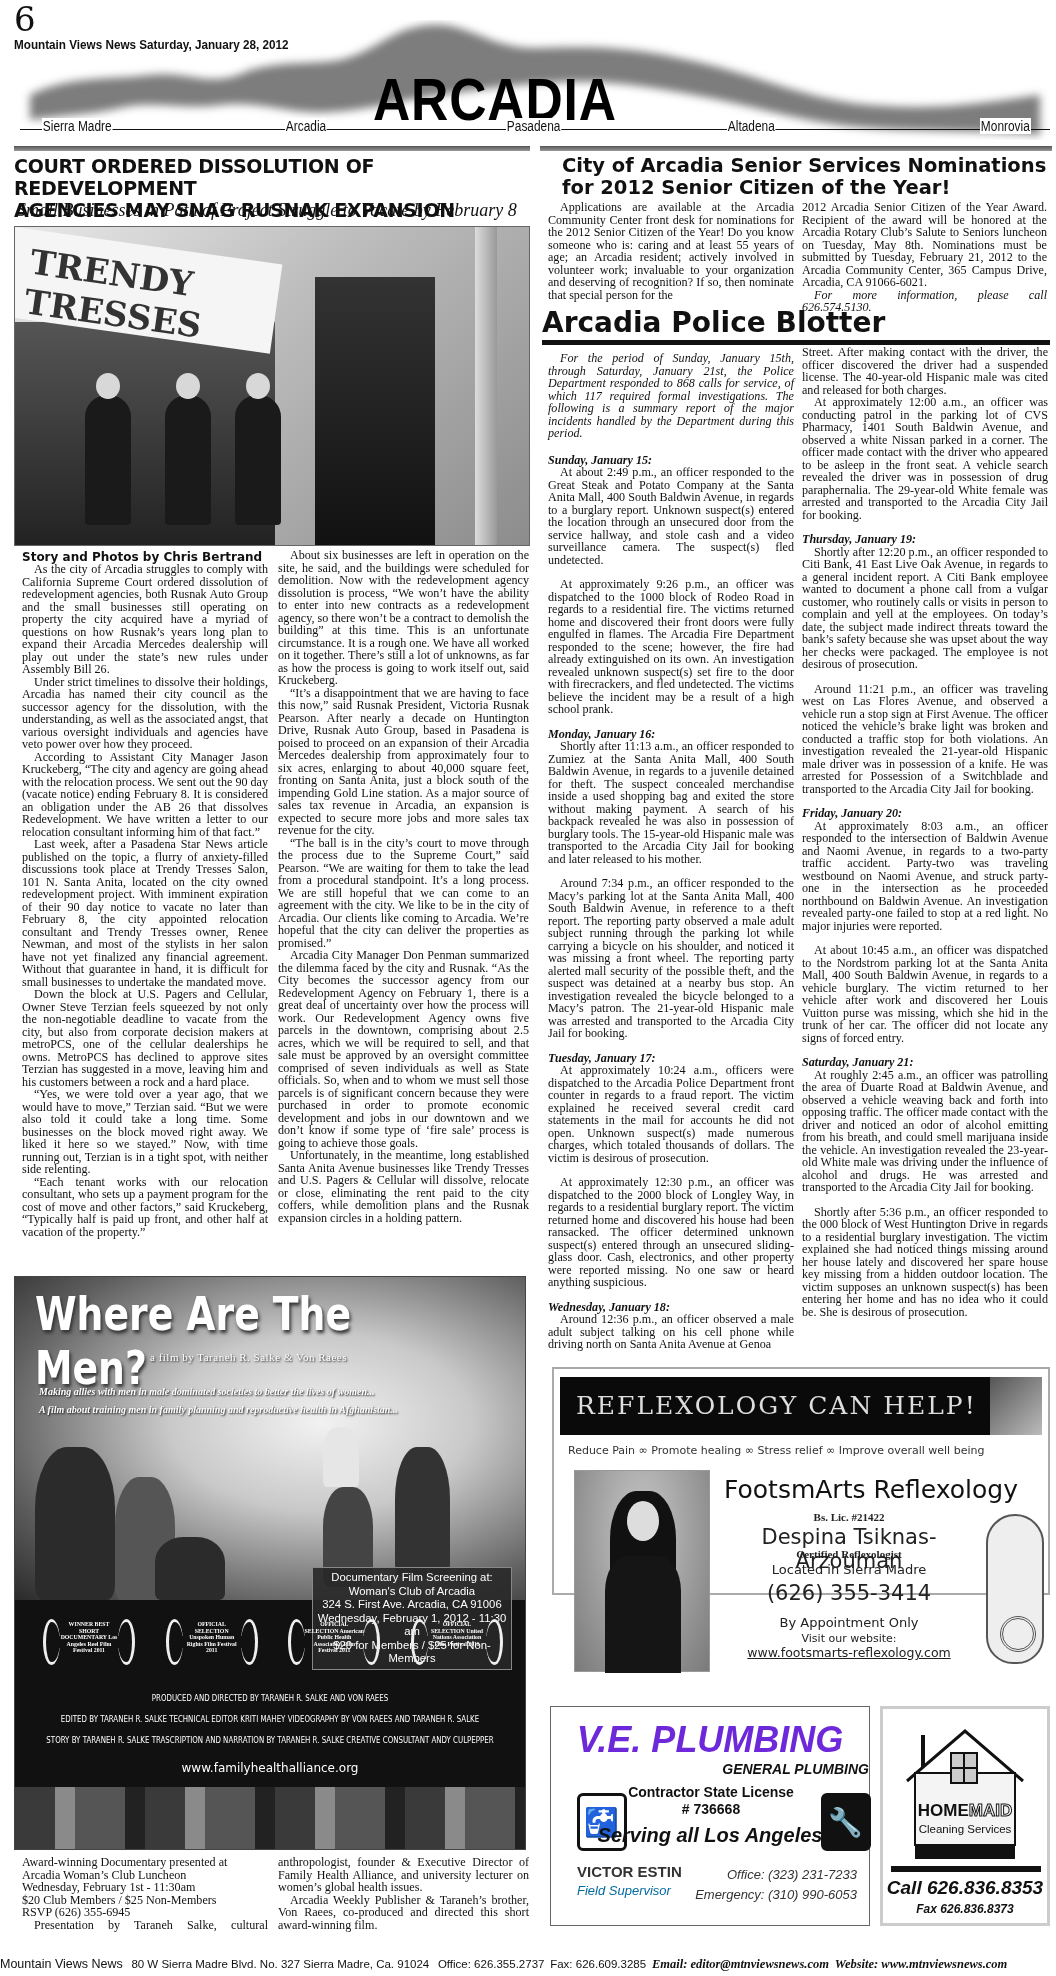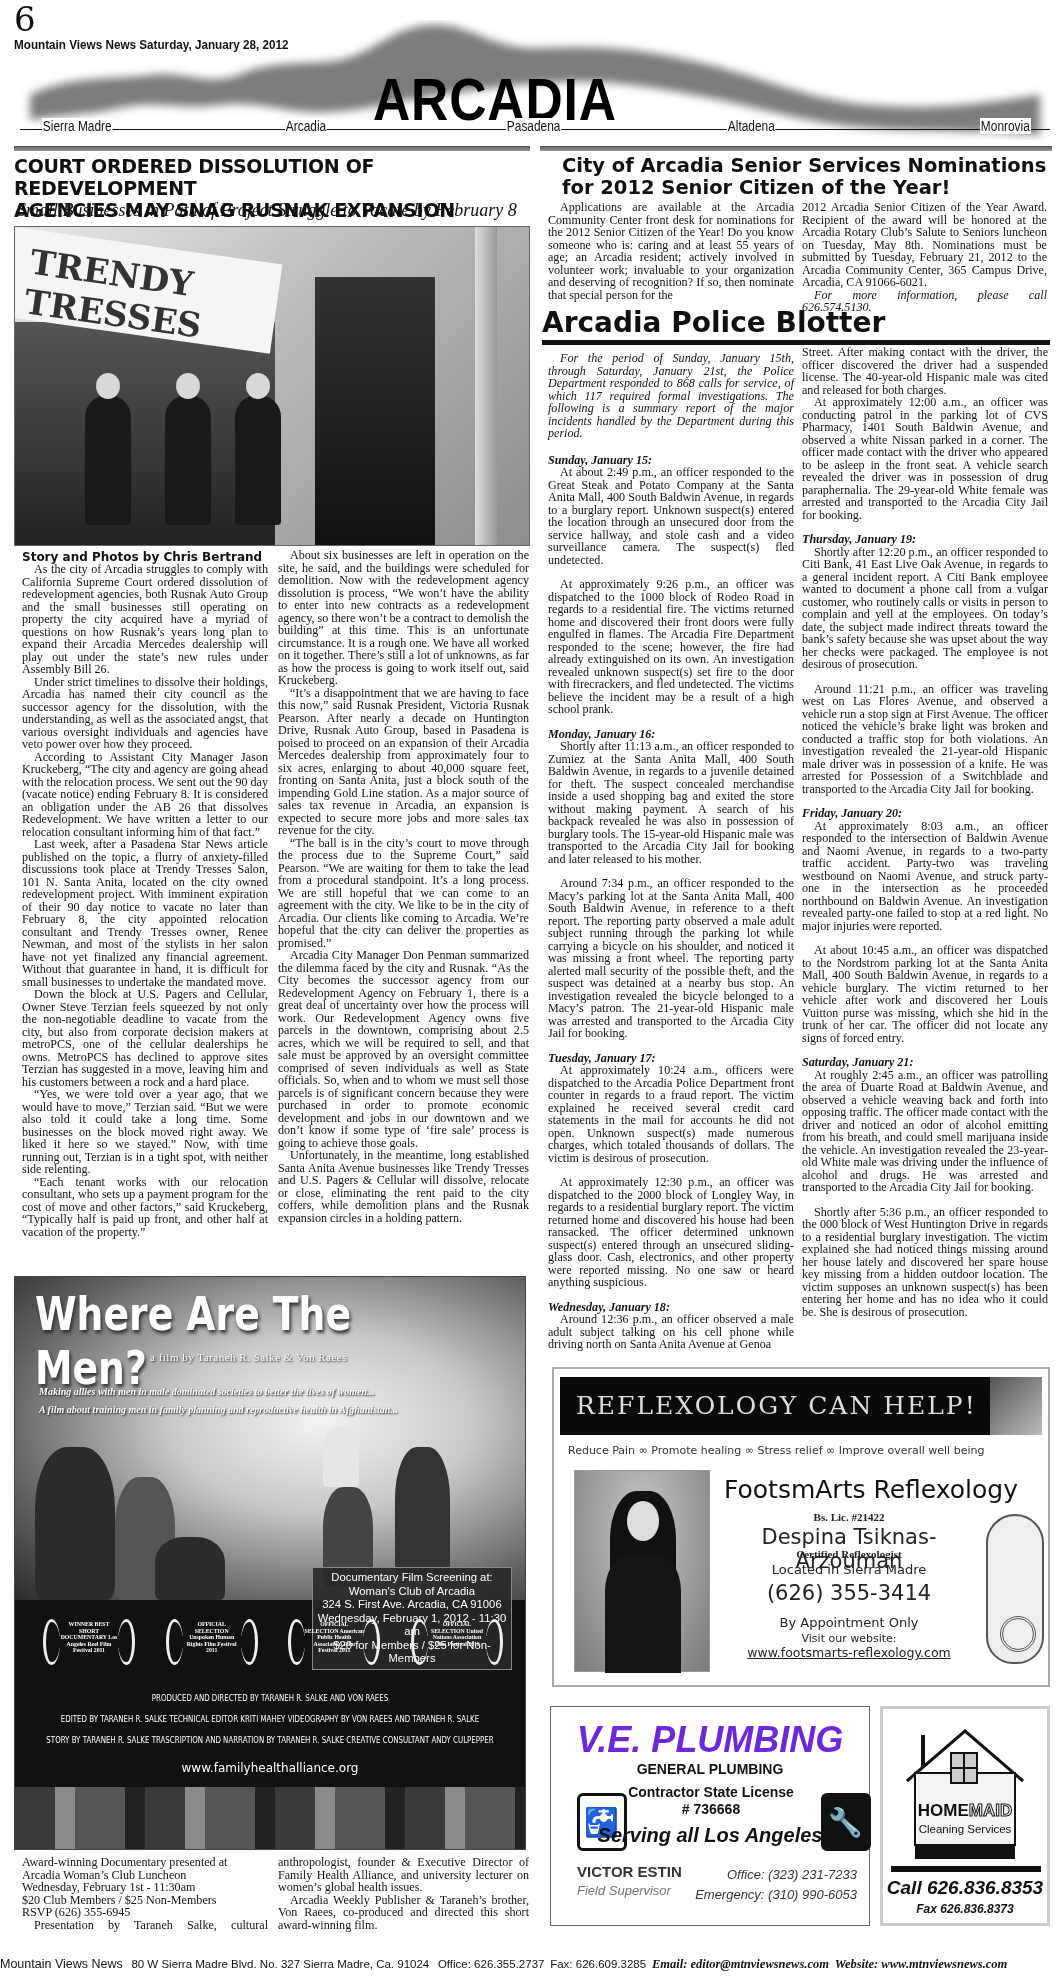--- a/index.html
+++ b/index.html
@@ -64,44 +64,44 @@
   .laurel::after { right: 0; border-left: none; }
   .credits { position: absolute; left: 0; width: 100%; text-align: center; color: #fff; font-family: "DejaVu Sans", sans-serif; font-size: 8px; transform: scaleX(0.88); }
   .film-url { position: absolute; left: 0; top: 484px; width: 100%; text-align: center; color: #fff; font-family: "DejaVu Sans", sans-serif; font-size: 12px; }
   .film-strip { position: absolute; left: 0; top: 510px; width: 100%; height: 62px; background: repeating-linear-gradient(90deg,#3a3a3a 0 40px,#8a8a8a 40px 60px,#555 60px 110px,#222 110px 130px); }
 
   .col-f1 { left: 22px; top: 1856px; width: 246px; text-align: left; }
   .col-f1 p { text-indent: 0; }
   .col-f2 { left: 278px; top: 1856px; width: 251px; }
 
   
-  .reflex-ad { position: absolute; left: 552px; top: 1367px; width: 498px; height: 320px; border: 2px solid #aaa; background: #fff; }
+  .reflex-ad { position: absolute; left: 552px; top: 1367px; width: 498px; height: 228px; border: 2px solid #aaa; background: #fff; }
   .reflex-head { position: absolute; left: 6px; top: 8px; width: 432px; height: 58px; background: #0a0a0a; color: #ddd; font-family: "DejaVu Serif", serif; font-size: 25px; letter-spacing: 2px; padding: 14px 0 0 16px; }
   .reflex-corner { position: absolute; right: 6px; top: 8px; width: 52px; height: 58px; background: linear-gradient(135deg,#555,#bbb); }
   .reflex-benefits { position: absolute; left: 14px; top: 75px; font-family: "DejaVu Sans", sans-serif; font-size: 11px; color: #333; }
   .reflex-photo { position: absolute; left: 20px; top: 101px; width: 136px; height: 202px; background: radial-gradient(ellipse at 50% 30%, #c8c8c8, #7a7a7a); border: 1px solid #999; }
   .reflex-photo .hair { position: absolute; left: 35px; top: 20px; width: 66px; height: 120px; background: #111; border-radius: 40% 40% 10% 10%; }
   .reflex-photo .face { position: absolute; left: 52px; top: 30px; width: 32px; height: 40px; background: #ddd; border-radius: 50%; }
   .reflex-photo .body { position: absolute; left: 30px; top: 85px; width: 76px; height: 117px; background: #151515; border-radius: 30% 30% 0 0; }
   .reflex-biz { position: absolute; left: 170px; top: 106px; font-family: "DejaVu Sans", sans-serif; font-size: 25px; color: #111; }
   .reflex-line { position: absolute; left: 170px; width: 250px; text-align: center; color: #222; }
   .foot { position: absolute; left: 432px; top: 145px; width: 58px; height: 150px; border: 2px solid #555; border-radius: 30px 30px 28px 28px; background: #eee; }
   .foot::after { content: ""; position: absolute; left: 12px; bottom: 10px; width: 30px; height: 30px; border-radius: 50%; border: 3px double #555; }
 
   
   .plumb-ad { position: absolute; left: 550px; top: 1706px; width: 320px; height: 220px; border: 1px solid #666; background: #fff; font-family: "Liberation Sans", sans-serif; }
   .plumb-title { position: absolute; left: 0; width: 100%; top: 12px; text-align: center; font-size: 36px; font-weight: bold; font-style: italic; color: #6d28d9; }
-  .plumb-sub { position: absolute; left: 0; width: 100%; top: 54px; text-align: center; font-size: 14px; font-weight: bold; }
+  .plumb-sub { position: absolute; left: 0; width: 100%; top: 54px; text-align: right; font-size: 14px; font-weight: bold; font-style: italic; }
   .plumb-lic { position: absolute; left: 60px; width: 200px; top: 77px; text-align: center; font-size: 14px; font-weight: bold; line-height: 17px; }
   .plumb-serve { position: absolute; left: 0; width: 100%; top: 117px; text-align: center; font-size: 20px; font-weight: bold; font-style: italic; }
   .plumb-icon { position: absolute; top: 86px; width: 50px; height: 58px; border: 3px solid #111; border-radius: 6px; display: flex; align-items: center; justify-content: center; font-size: 28px; }
   .plumb-icon.faucet { left: 26px; background: #fff; }
   .plumb-icon.wrench { left: 270px; background: #111; color: #fff; }
   .plumb-name { position: absolute; left: 26px; top: 156px; font-size: 15px; font-weight: bold; color: #333; }
-  .plumb-role { position: absolute; left: 26px; top: 176px; font-size: 13px; font-style: italic; color: #737373; }
+  .plumb-role { position: absolute; left: 26px; top: 176px; font-size: 13px; font-style: italic; color: #0369a1; }
   .plumb-office { position: absolute; right: 12px; top: 158px; font-size: 13px; font-style: italic; text-align: right; color: #333; line-height: 20px; }
 
   
   .maid-ad { position: absolute; left: 880px; top: 1706px; width: 170px; height: 220px; border: 3px solid #ccc; background: #fff; font-family: "Liberation Sans", sans-serif; }
   .maid-house { position: absolute; left: 20px; top: 14px; }
   .maid-brand { position: absolute; left: 12px; top: 92px; width: 140px; font-size: 17px; font-weight: bold; text-align: center; }
   .maid-brand .home { color: #111; }
   .maid-brand .maid { color: #fff; -webkit-text-stroke: 1px #111; }
   .maid-svc { position: absolute; left: 12px; top: 114px; width: 140px; font-size: 11.5px; text-align: center; }
   .maid-bar { position: absolute; left: 8px; top: 157px; width: 150px; height: 6px; background: #111; }

